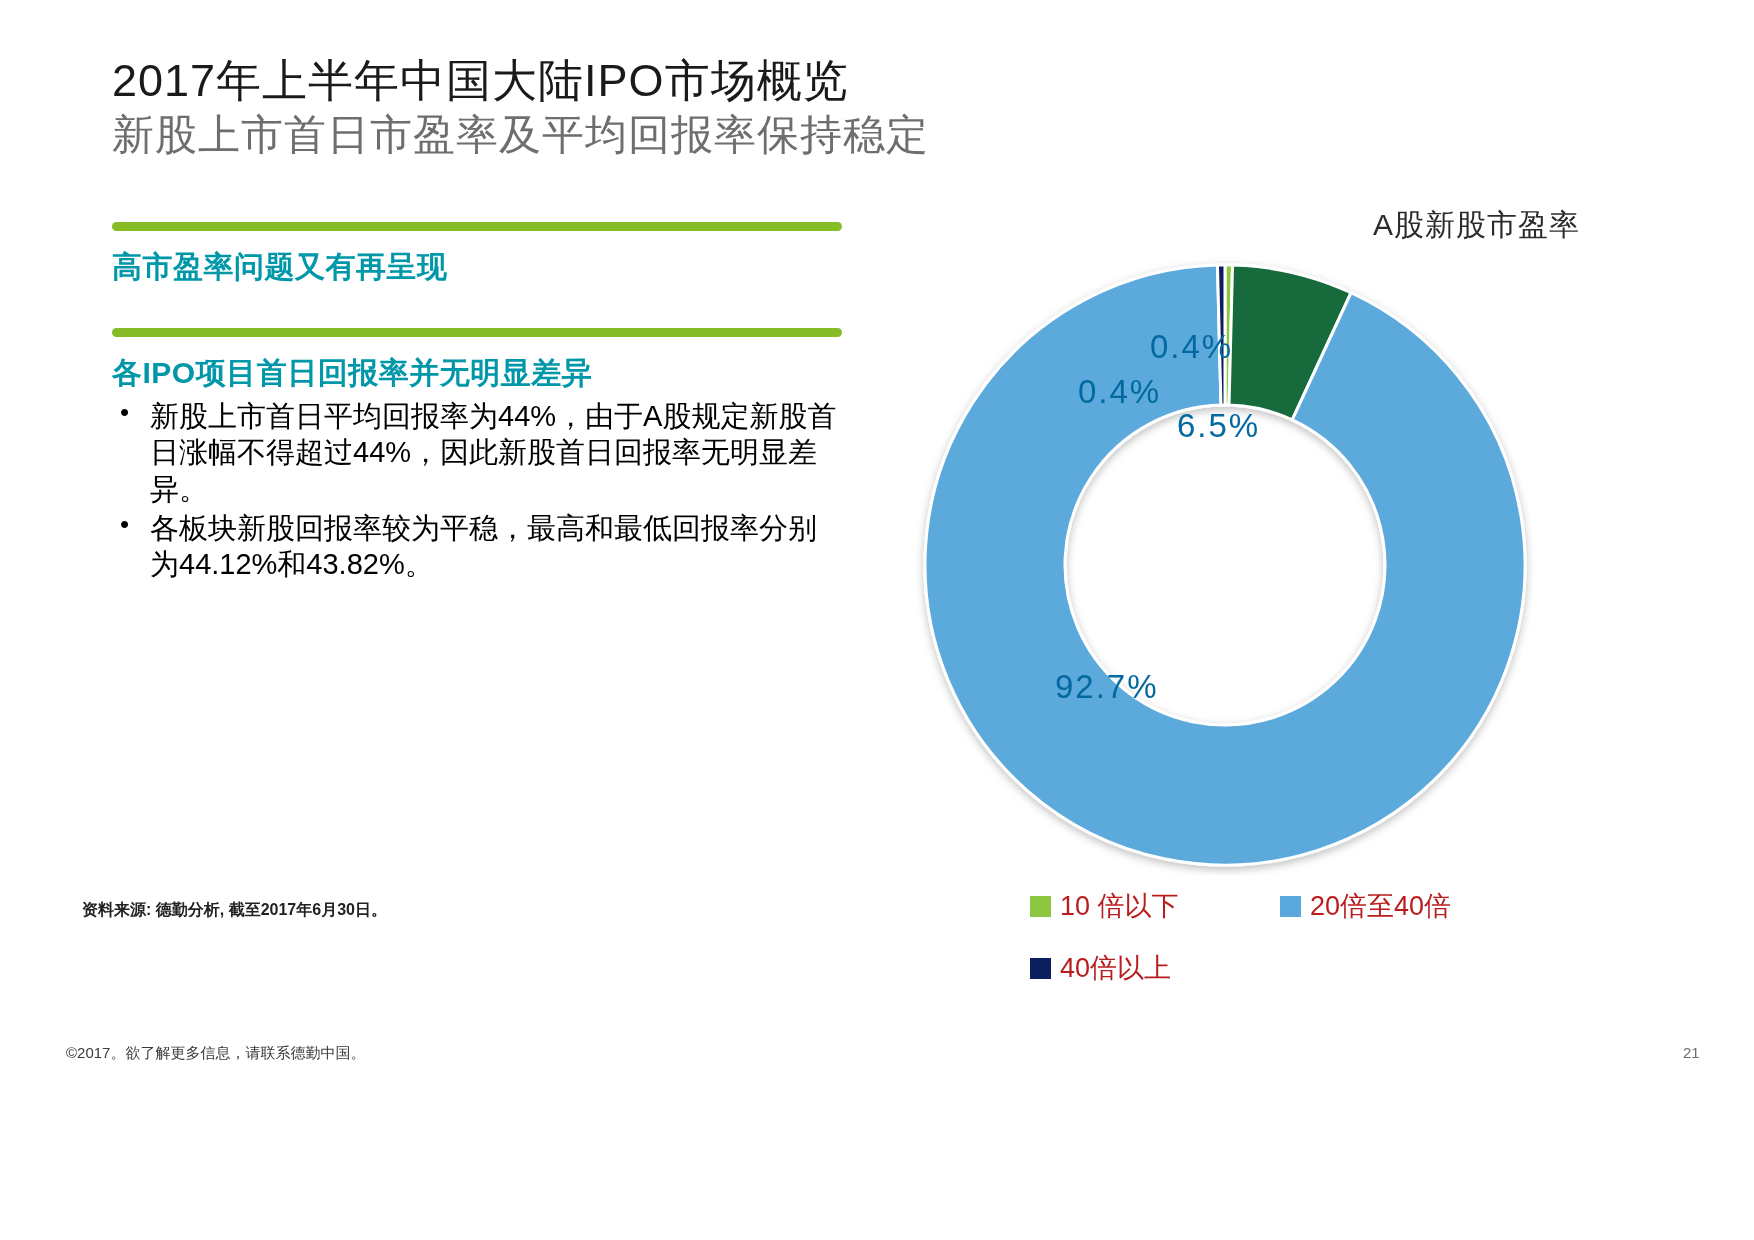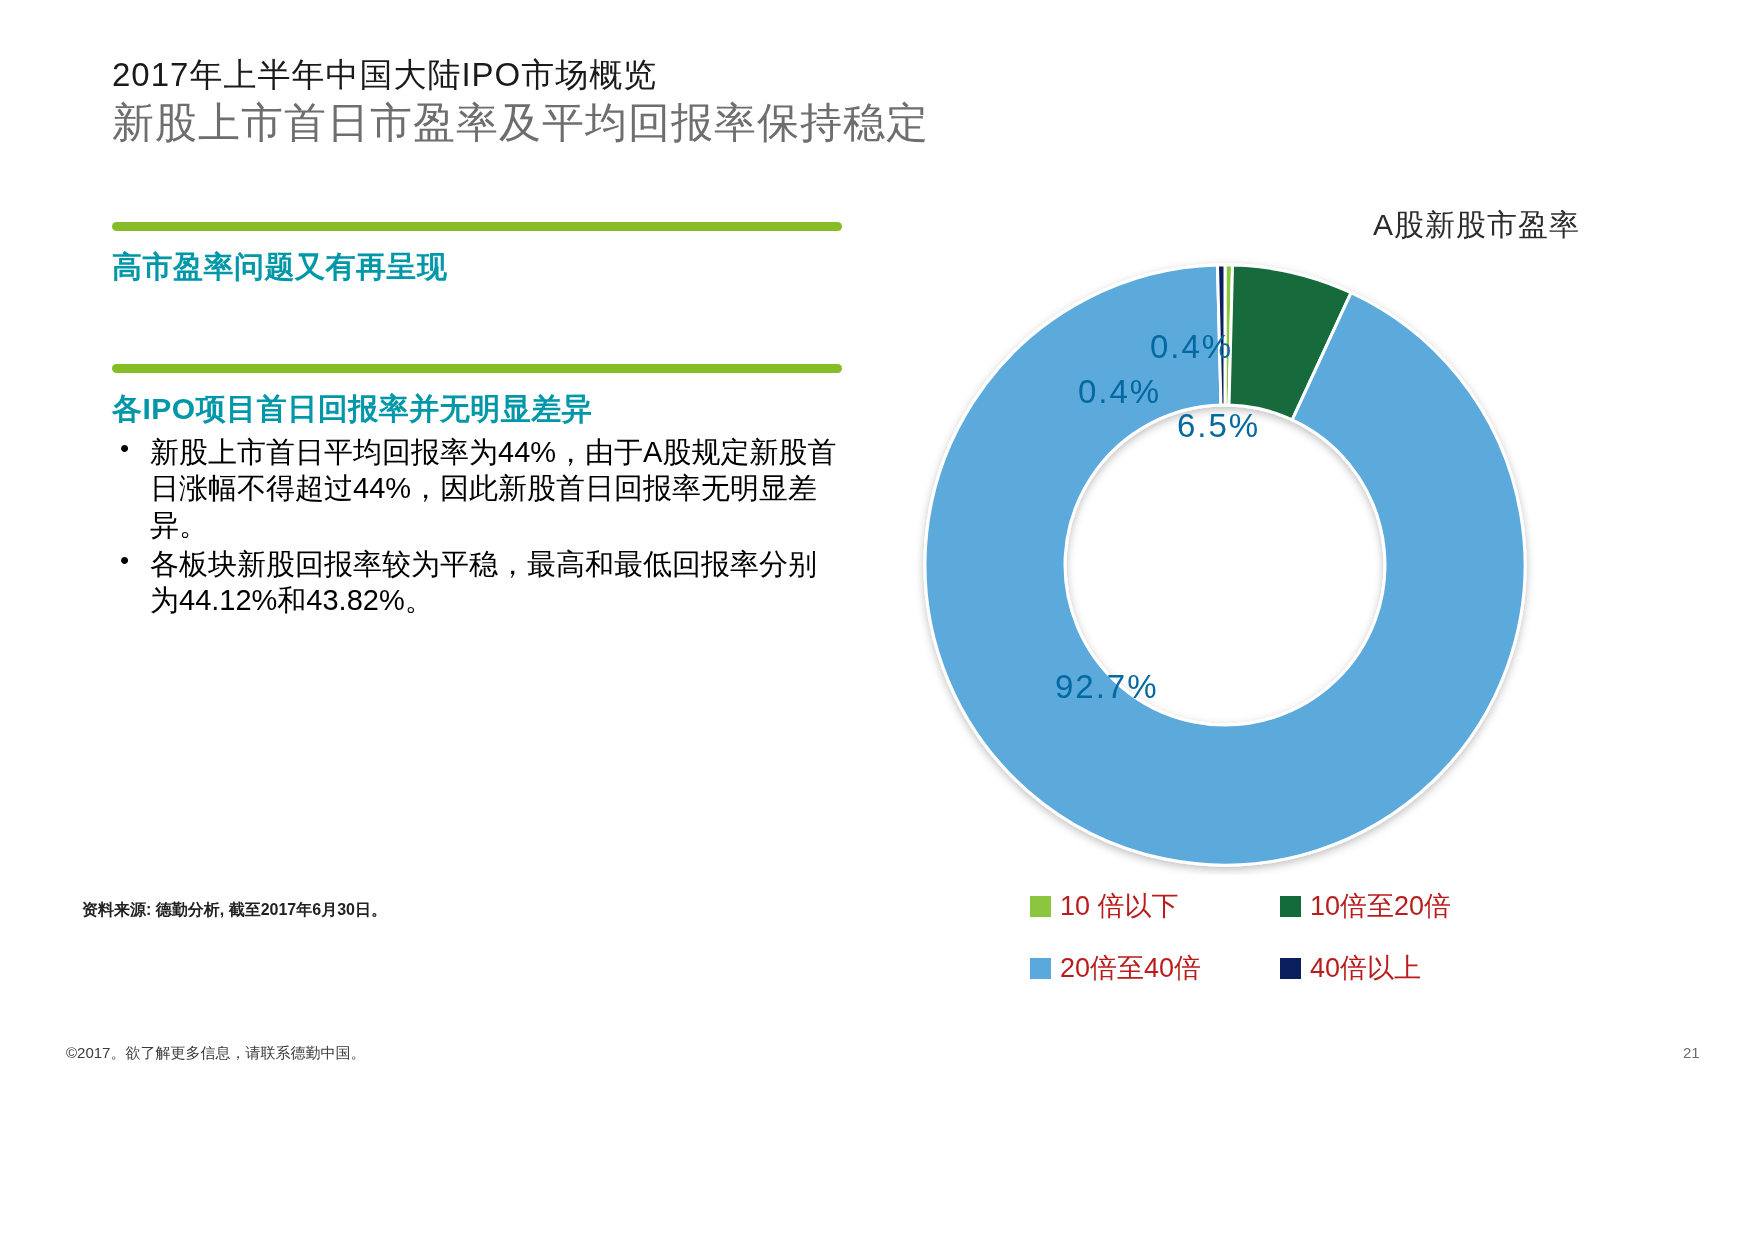--- a/index.html
+++ b/index.html
@@ -16,21 +16,21 @@
   }
 
   
   #title-block {
     position: absolute;
     left: 112px;
     top: 58px;
     width: 1100px;
   }
   #page-title {
-    font-size: 33px;
+    font-size: 45px;
     line-height: 1.0;
     color: #1a1a1a;
     letter-spacing: 1px;
     font-weight: 400;
     white-space: nowrap;
   }
   #page-subtitle {
     font-size: 42px;
     line-height: 1.05;
     color: #6e6e6e;
@@ -76,21 +76,21 @@
   }
   ul.bullets li:before {
     content: "\2022";
     position: absolute;
     left: 8px;
     top: -2px;
     font-size: 26px;
     color: #000;
   }
   #section-two {
-    margin-top: 76px;
+    margin-top: 40px;
   }
 
   
   #source-note {
     position: absolute;
     left: 82px;
     top: 900px;
     font-size: 16px;
     color: #222;
     font-weight: bold;
@@ -221,24 +221,20 @@
     <div class="slice-label" style="left:262px; top:152px;">6.5%</div>
   </div>
 </div>
 
 <div id="legend">
   <div class="legend-item">
     <span class="legend-swatch" style="background: rgb(140, 198, 63);"></span>
     <span>10 倍以下</span>
   </div>
   <div class="legend-item">
-    <span class="legend-swatch" style="background: rgb(19, 106, 58);"></span>
-    <span>10倍至20倍</span>
-  </div>
-  <div class="legend-item">
     <span class="legend-swatch" style="background: rgb(91, 169, 220);"></span>
     <span>20倍至40倍</span>
   </div>
   <div class="legend-item">
     <span class="legend-swatch" style="background: rgb(11, 31, 94);"></span>
     <span>40倍以上</span>
   </div>
 </div>
 
 <div id="footer-text">©2017。欲了解更多信息，请联系德勤中国。</div>

